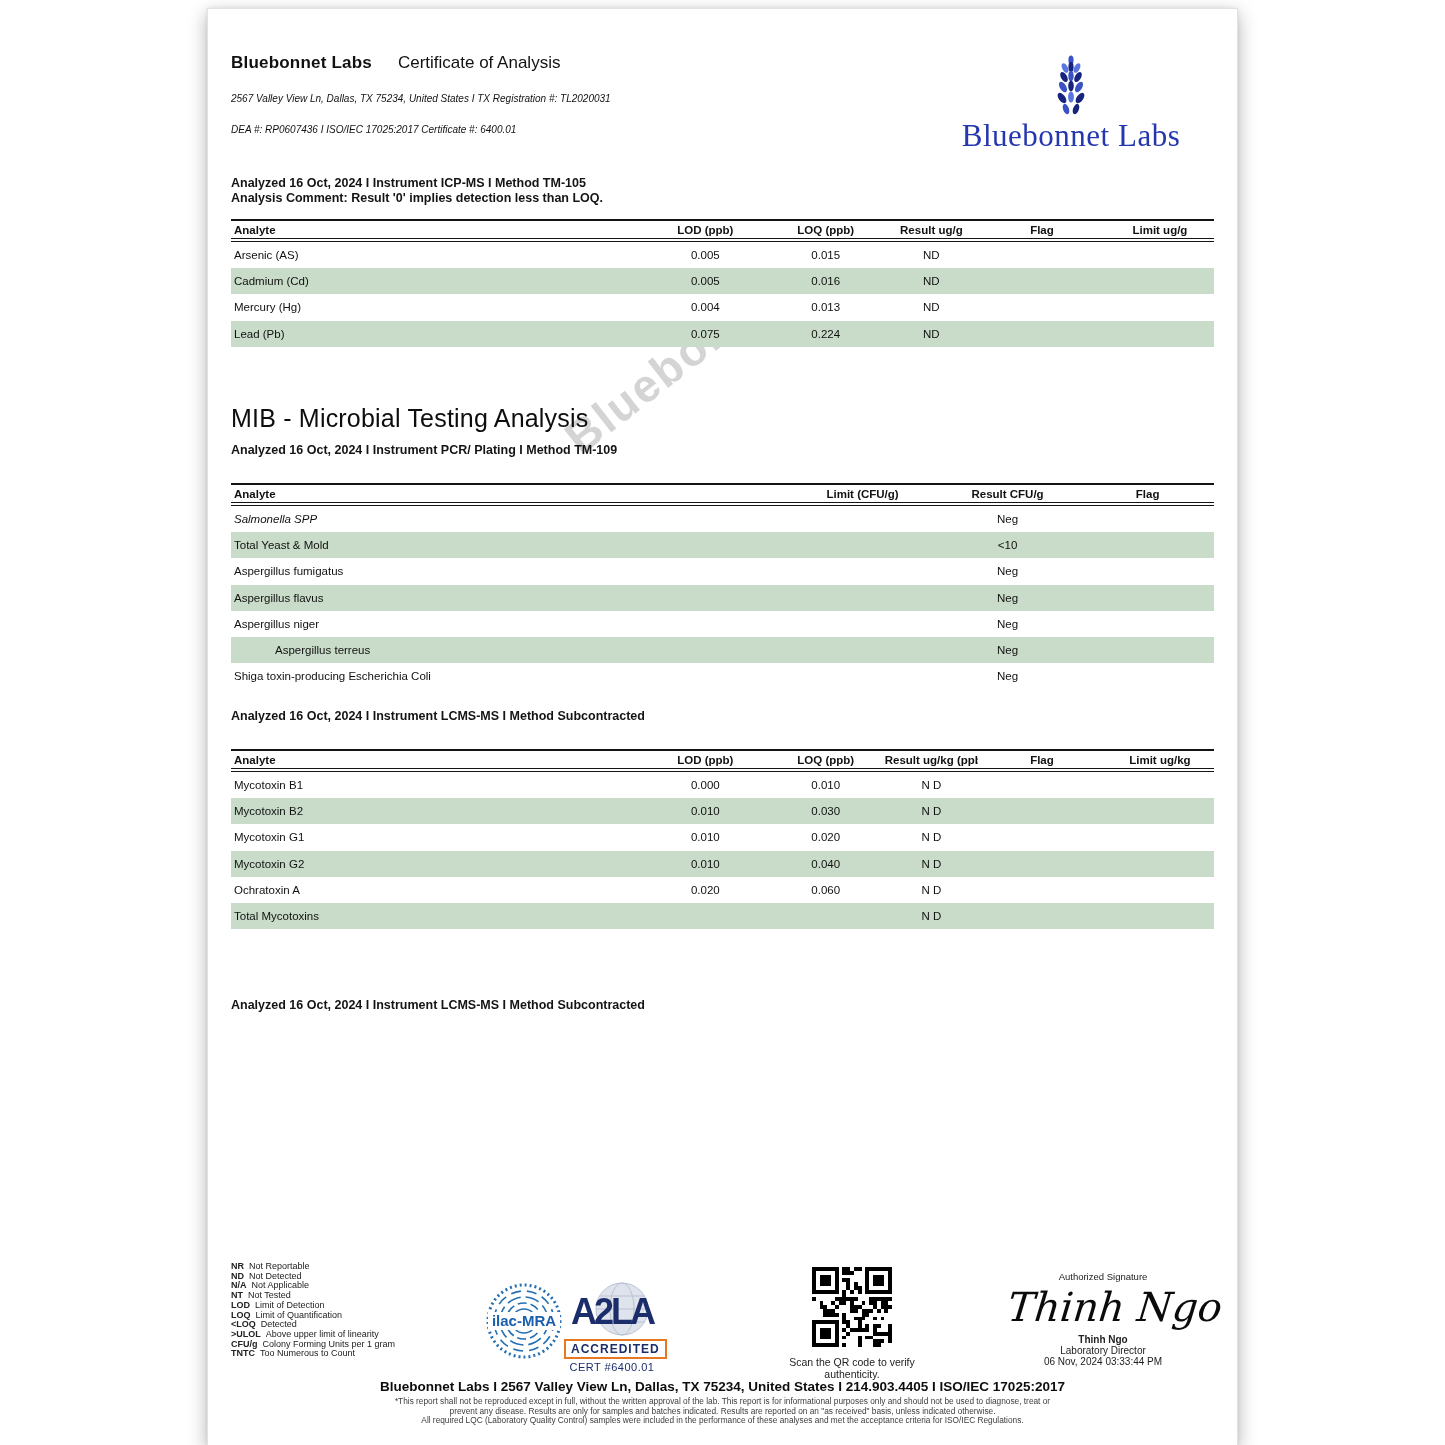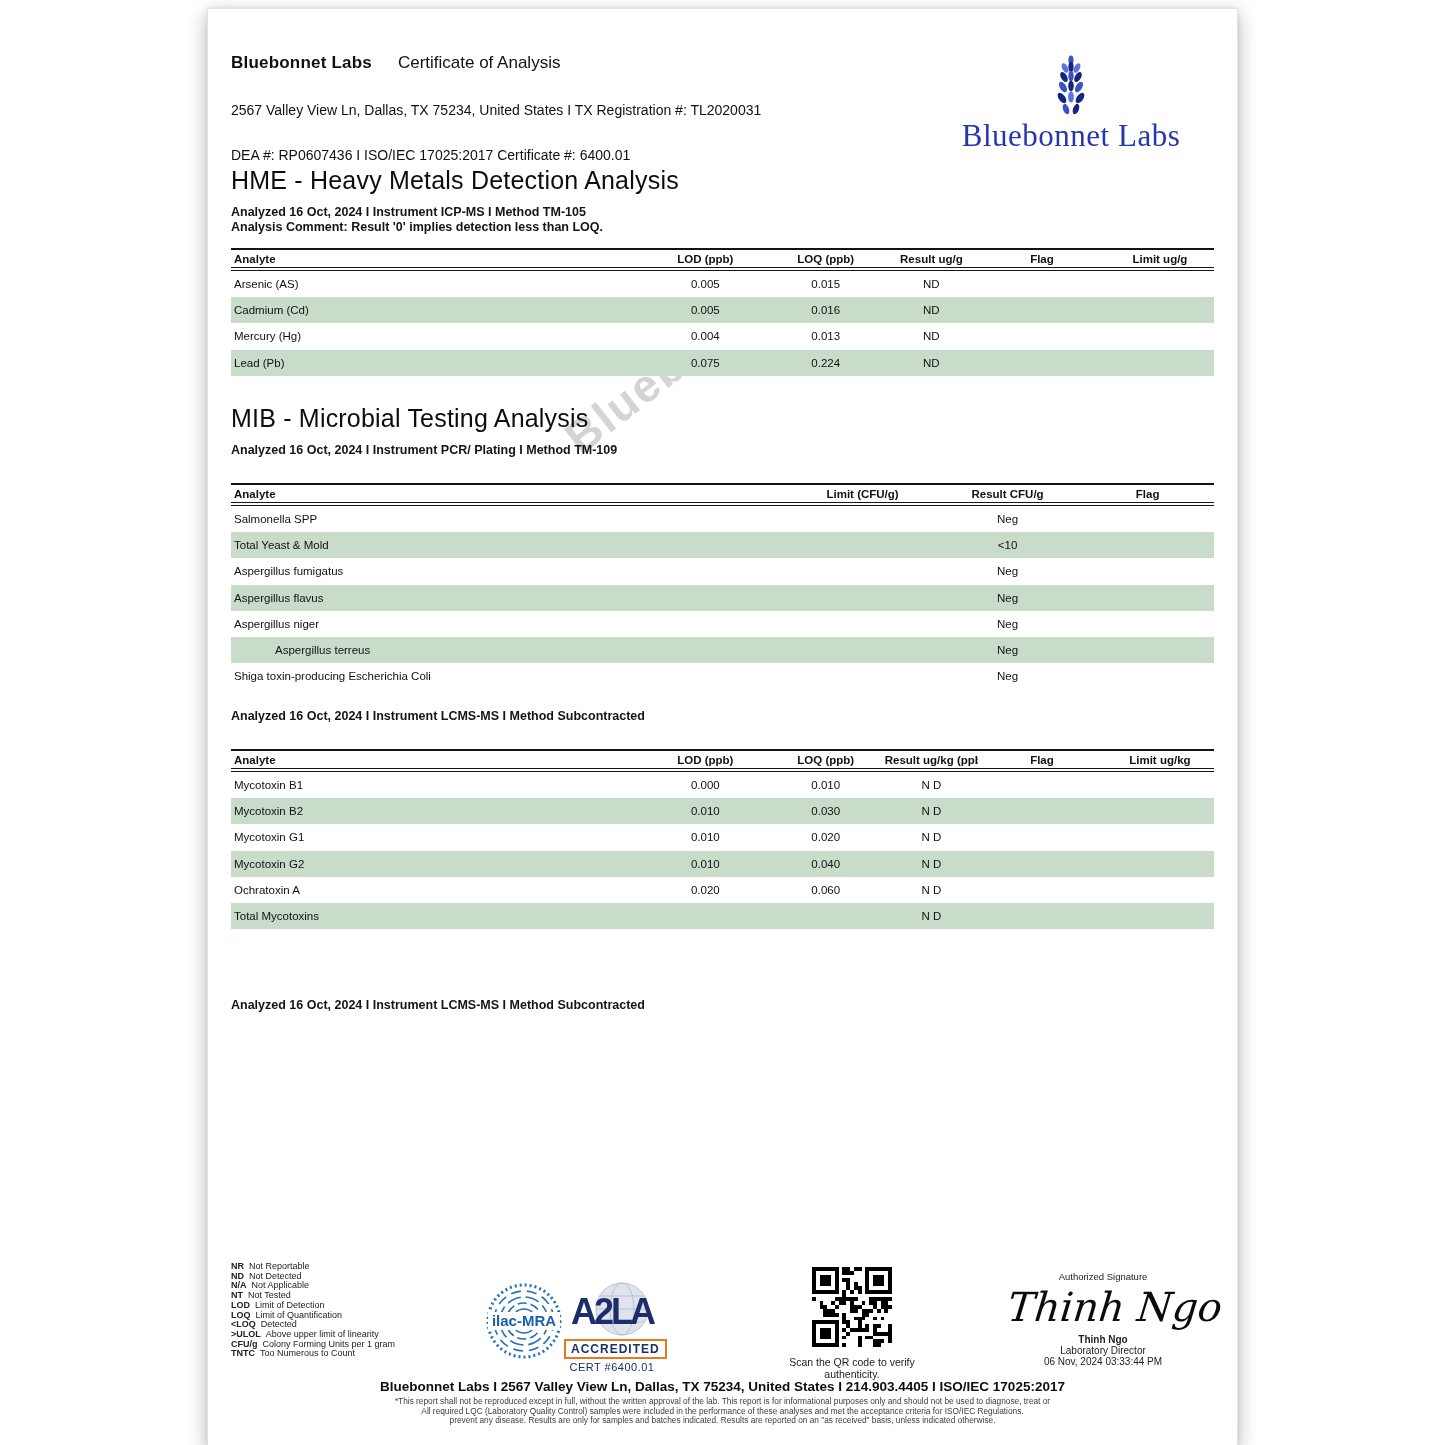--- a/index.html
+++ b/index.html
@@ -14,21 +14,21 @@
     font-size:46px; font-weight:bold; color:rgba(170,170,170,0.50);
     transform:rotate(-38deg); transform-origin:0 80%; letter-spacing:2px; white-space:nowrap; }
 
   .layer { position:absolute; left:0; top:0; width:100%; height:100%; z-index:2; }
 
   
   .hdr-left { position:absolute; left:23px; top:44px; }
   .hdr-title-row { display:flex; align-items:baseline; gap:26px; }
   .company { font-size:17px; font-weight:bold; letter-spacing:0.2px; }
   .doc-title { font-size:17px; }
-  .hdr-line { font-size:14px; margin-top:29px; }
+  .hdr-line { font-size:10px; margin-top:20px;font-style:italic; }
 
   .hdr-logo { position:absolute; right:42px; top:46px; width:248px; text-align:center; }
   .logo-flower { display:block; margin:0 auto; }
   .logo-text { margin-top:3px; font-family:"Liberation Serif", serif; font-size:31px;
     color:#2437ae; letter-spacing:0.5px; }
 
   
   .sec { position:absolute; left:23px; right:23px; }
   .sec-title { font-size:25px; letter-spacing:0.2px; color:#0d0d0d; }
   .sec-meta { font-size:12.5px; font-weight:bold; color:#141414; margin-top:10px; }
@@ -110,21 +110,20 @@
           <ellipse cx="22" cy="42" rx="2.9" ry="5.6" fill="#5a74e0"></ellipse>
           <ellipse cx="31" cy="43" rx="3.2" ry="6.0" fill="#16247e" transform="rotate(36 31 43)"></ellipse>
           <ellipse cx="17" cy="54" rx="2.9" ry="5.4" fill="#3a52c4" transform="rotate(-20 17 54)"></ellipse>
           <ellipse cx="27" cy="54" rx="2.9" ry="5.4" fill="#16247e" transform="rotate(20 27 54)"></ellipse>
         </g>
       </svg>
       <div class="logo-text">Bluebonnet Labs</div>
     </div>
 
     <div class="sec" style="top:157px">
-      <div class="sec-title">HME - Heavy Metals Detection Analysis</div>
       <div class="sec-meta">Analyzed 16 Oct, 2024 I Instrument ICP-MS I Method TM-105</div>
       <div class="sec-meta2">Analysis Comment: Result '0' implies detection less than LOQ.</div>
       <div class="tbl">
           <div class="trow thead">
             <div class="tcell c0" style="width: 42%;">Analyte</div>
             <div class="tcell c1" style="width: 12.5%;">LOD (ppb)</div>
             <div class="tcell c2" style="width: 12%;">LOQ (ppb)</div>
             <div class="tcell c3" style="width: 9.5%;">Result ug/g</div>
             <div class="tcell c4" style="width: 13%;">Flag</div>
             <div class="tcell c5" style="width: 11%;">Limit ug/g</div>
@@ -168,21 +167,21 @@
       <div class="sec-title">MIB - Microbial Testing Analysis</div>
       <div class="sec-meta">Analyzed 16 Oct, 2024 I Instrument PCR/ Plating I Method TM-109</div>
       <div class="tbl" style="margin-top:26px">
           <div class="trow thead">
             <div class="tcell c0" style="width: 57%;">Analyte</div>
             <div class="tcell c1" style="width: 14.5%;">Limit (CFU/g)</div>
             <div class="tcell c2" style="width: 15%;">Result CFU/g</div>
             <div class="tcell c3" style="width: 13.5%;">Flag</div>
           </div>
           <div class="trow">
-            <div class="tcell c0" style="width: 57%;">Salmonella SPP</div>
+            <div class="tcell c0" style="width: 57%; font-style: italic;">Salmonella SPP</div>
             <div class="tcell c1" style="width: 14.5%;"></div>
             <div class="tcell c2" style="width: 15%;">Neg</div>
             <div class="tcell c3" style="width: 13.5%;"></div>
           </div>
           <div class="trow stripe">
             <div class="tcell c0" style="width: 57%;">Total Yeast &amp; Mold</div>
             <div class="tcell c1" style="width: 14.5%;"></div>
             <div class="tcell c2" style="width: 15%;">&lt;10</div>
             <div class="tcell c3" style="width: 13.5%;"></div>
           </div>
@@ -777,19 +776,19 @@
       <div class="sig-script">Thinh Ngo</div>
       <div class="sig-name">Thinh Ngo</div>
       <div class="sig-role">Laboratory Director</div>
       <div class="sig-date">06 Nov, 2024 03:33:44 PM</div>
     </div>
 
     <div class="footer">
       <div class="footer-bold">Bluebonnet Labs I 2567 Valley View Ln, Dallas, TX 75234, United States I 214.903.4405 I ISO/IEC 17025:2017</div>
       <div class="fine-print" id="fine-print">
           <div>*This report shall not be reproduced except in full, without the written approval of the lab. This report is for informational purposes only and should not be used to diagnose, treat or</div>
+          <div>prevent any disease. Results are only for samples and batches indicated. Results are reported on an "as received" basis, unless indicated otherwise.</div>
           <div>All required LQC (Laboratory Quality Control) samples were included in the performance of these analyses and met the acceptance criteria for ISO/IEC Regulations.</div>
-          <div>prevent any disease. Results are only for samples and batches indicated. Results are reported on an "as received" basis, unless indicated otherwise.</div>
         </div>
     </div>
 
   </div>
 </div>
 
 </body></html>

